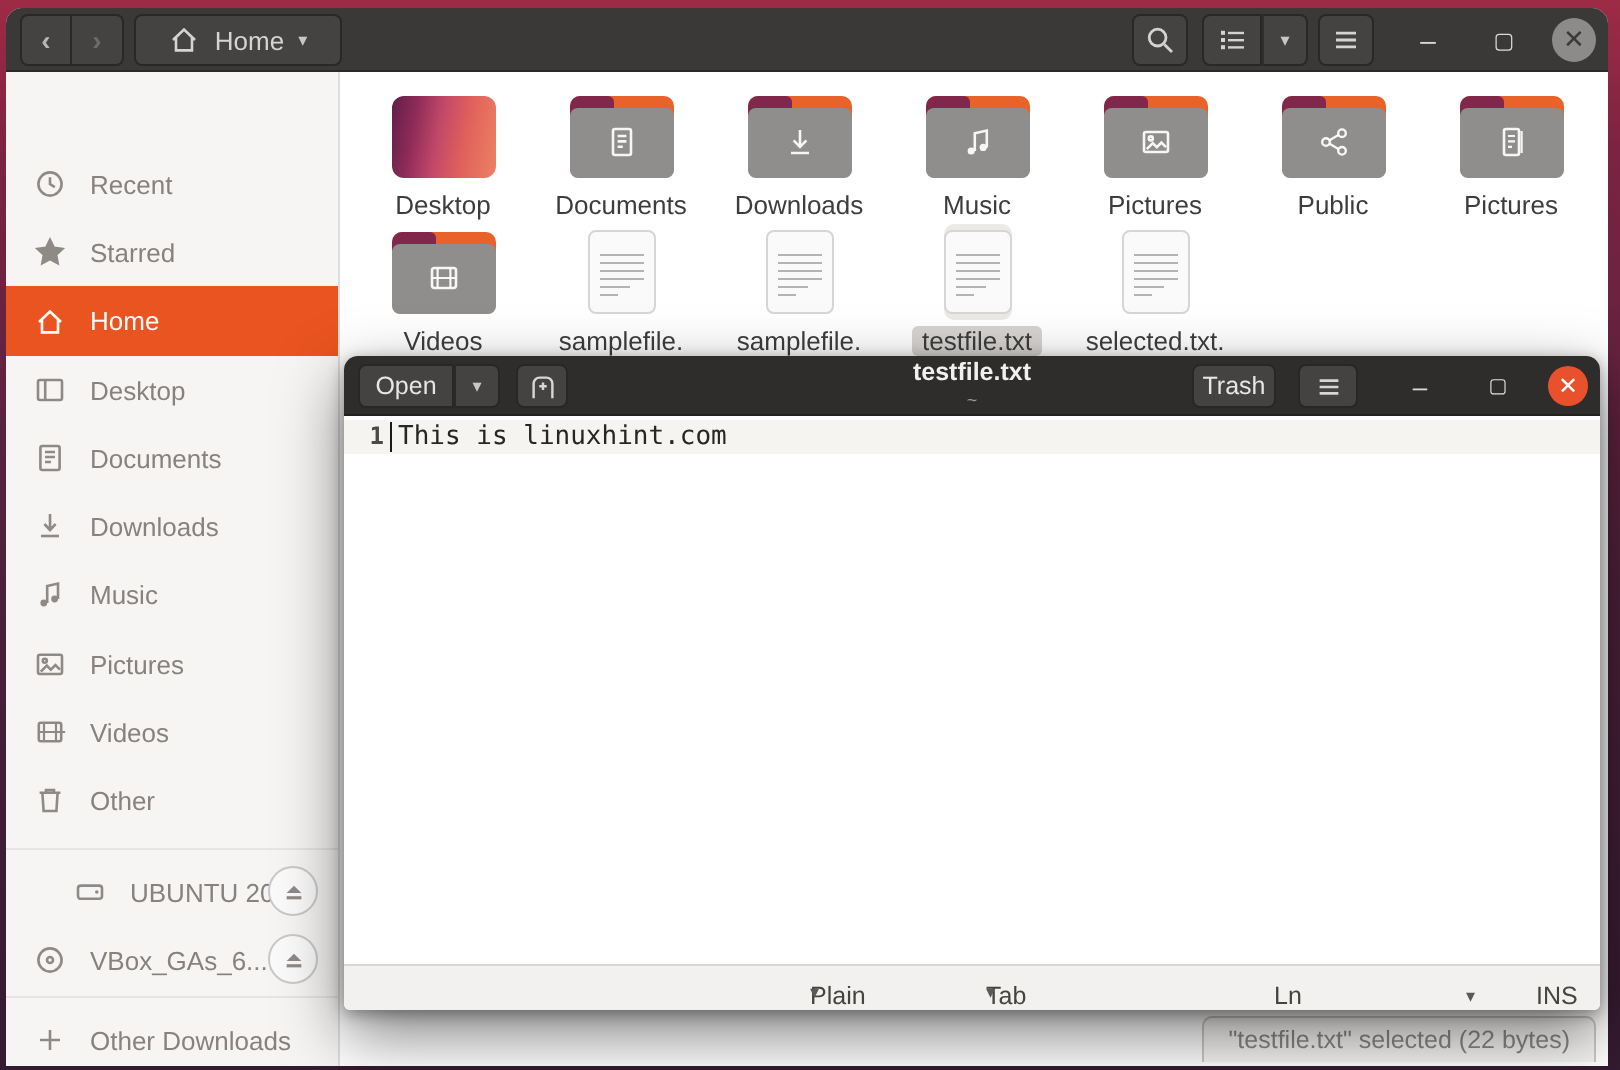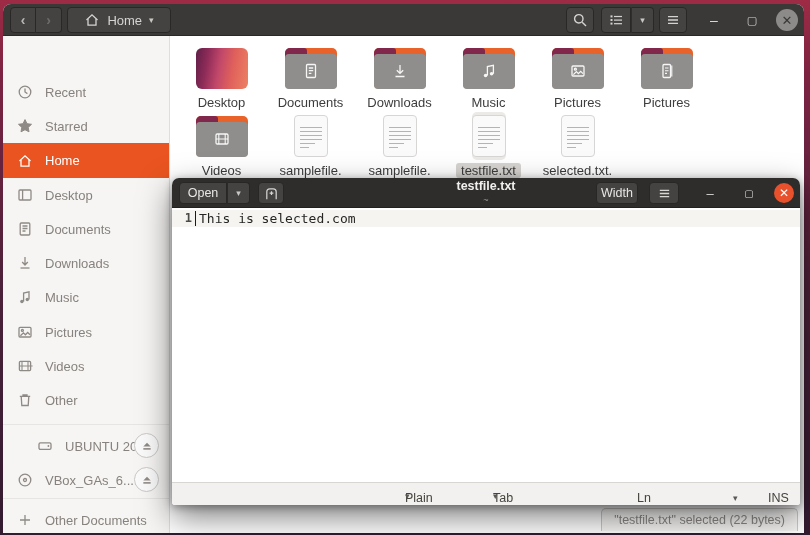--- a/index.html
+++ b/index.html
@@ -320,21 +320,21 @@
           </svg>
       </div>
     </div>
 
     <div class="ssep" style="top:462px;"></div>
 
     <div class="srow" style="top:467px;">
       <svg class="icon16" viewBox="0 0 16 16" fill="none" stroke-width="1.3">
           <path d="M8 3v10M3 8h10"></path>
         </svg>
-      <span>Other Documents</span>
+      <span>Other Downloads</span>
     </div>
   </div>
 
   <div class="main">
     <div class="grow" style="top:8px;">
       <div class="gcell">
         <div class="iconbox">
             <div class="desk"></div>
           </div>
         <div class="glabel">Desktop</div>
@@ -393,20 +393,37 @@
               <div class="front">
           <svg width="18" height="18" viewBox="0 0 18 18" fill="none" stroke-width="1.3">
                   <rect x="3" y="4" width="12" height="10" rx="1"></rect>
                   <circle cx="6.4" cy="7.2" r="1"></circle>
                   <path d="M4.4 12.6l3-3 2 2 2.3-2.3 2.3 2.3"></path>
                 </svg>
         </div>
             </div>
           </div>
         <div class="glabel">Pictures</div>
+      </div>
+      <div class="gcell">
+        <div class="iconbox">
+            <div class="folder">
+              <div class="back"></div>
+              <div class="tab"></div>
+              <div class="front">
+          <svg width="18" height="18" viewBox="0 0 18 18" fill="none" stroke-width="1.2">
+                  <circle cx="13" cy="4.6" r="1.9"></circle>
+                  <circle cx="5" cy="9" r="1.9"></circle>
+                  <circle cx="13" cy="13.4" r="1.9"></circle>
+                  <path d="M6.8 8.1l4.4-2.6M6.8 9.9l4.4 2.6"></path>
+                </svg>
+        </div>
+            </div>
+          </div>
+        <div class="glabel">Public</div>
       </div>
       <div class="gcell">
         <div class="iconbox">
             <div class="folder">
               <div class="back"></div>
               <div class="tab"></div>
               <div class="front">
           <svg width="18" height="18" viewBox="0 0 18 18" fill="none" stroke-width="1.3">
                   <rect x="5" y="2.5" width="7.5" height="13" rx="1"></rect>
                   <path d="M7 6h3.5M7 8.7h3.5M7 11.4h2M13.8 3.5v11" stroke-width="1.1"></path>
@@ -508,21 +525,21 @@
       <svg width="15" height="15" viewBox="0 0 16 16" fill="none" stroke="#d8d6d4" stroke-width="1.3">
           <path d="M3 14V6.2C3 4.4 4.4 3 6.2 3h3.6C11.6 3 13 4.4 13 6.2V14"></path>
           <path d="M8 5.6v4M6 7.6h4"></path>
         </svg>
     </div>
     <div class="titlebox">
       <div class="t">testfile.txt</div>
       <div class="s">~</div>
     </div>
     <div class="ebtn" style="left:424px;width:42px;">
-        <span>Width</span>
+        <span>Trash</span>
       </div>
     <div class="ebtn" style="left:477px;width:30px;">
       <svg width="15" height="15" viewBox="0 0 16 16" fill="none" stroke="#d8d6d4" stroke-width="1.4">
           <path d="M3 4.6h10M3 8h10M3 11.4h10"></path>
         </svg>
     </div>
     <div class="ewc" style="left:527px;width:22px;font-size:13px;">
         <span>–</span>
       </div>
     <div class="ewc" style="left:566px;width:22px;font-size:10px;">
@@ -530,21 +547,21 @@
       </div>
     <div class="eclose">
         <span>✕</span>
       </div>
   </div>
 
   <div class="edit-body">
     <div class="curline"></div>
     <div class="gutter-num">1</div>
     <div class="cursor"></div>
-    <div class="codeline">This is selected.com</div>
+    <div class="codeline">This is linuxhint.com</div>
   </div>
 
   <div class="edit-status">
     <span style="left:233px;">
         <span>Plain Text</span> 
         <span class="sb-caret">▾</span>
       </span>
     <span style="left:321px;">
         <span>Tab Width: 8</span> 
         <span class="sb-caret">▾</span>

